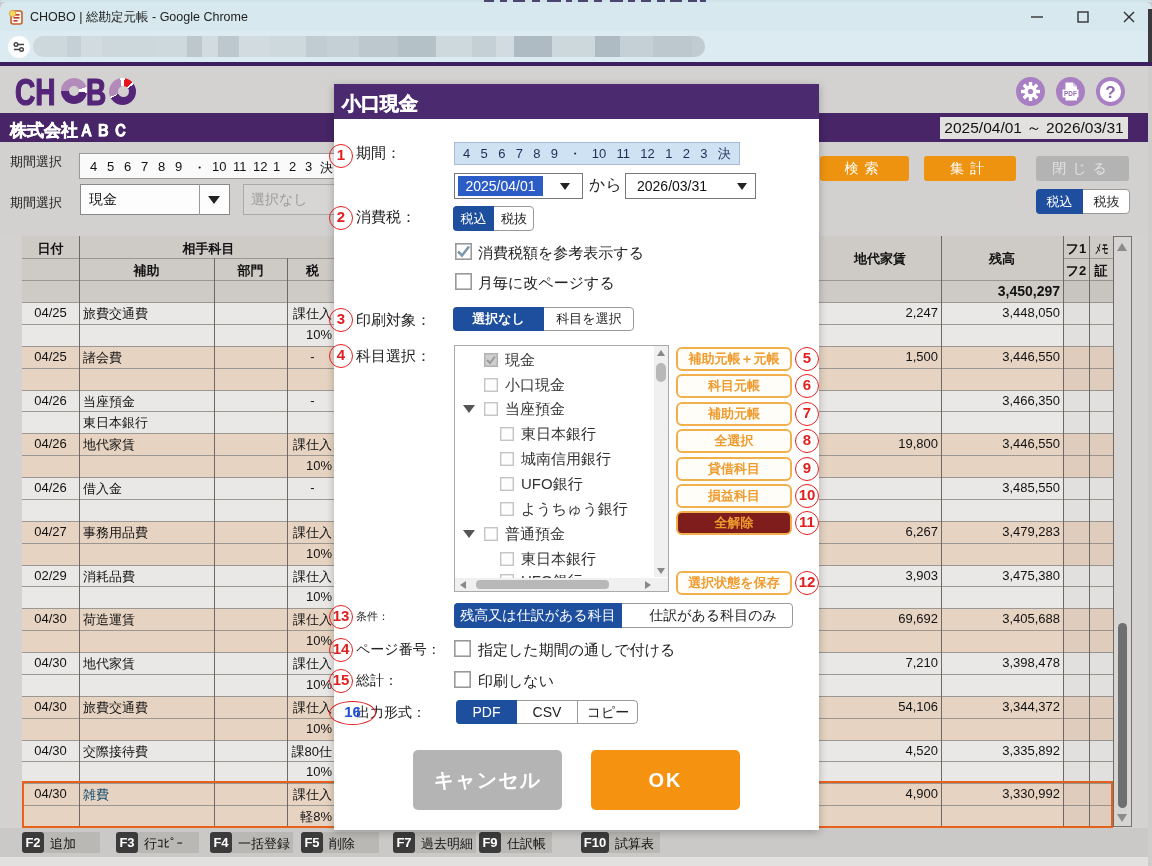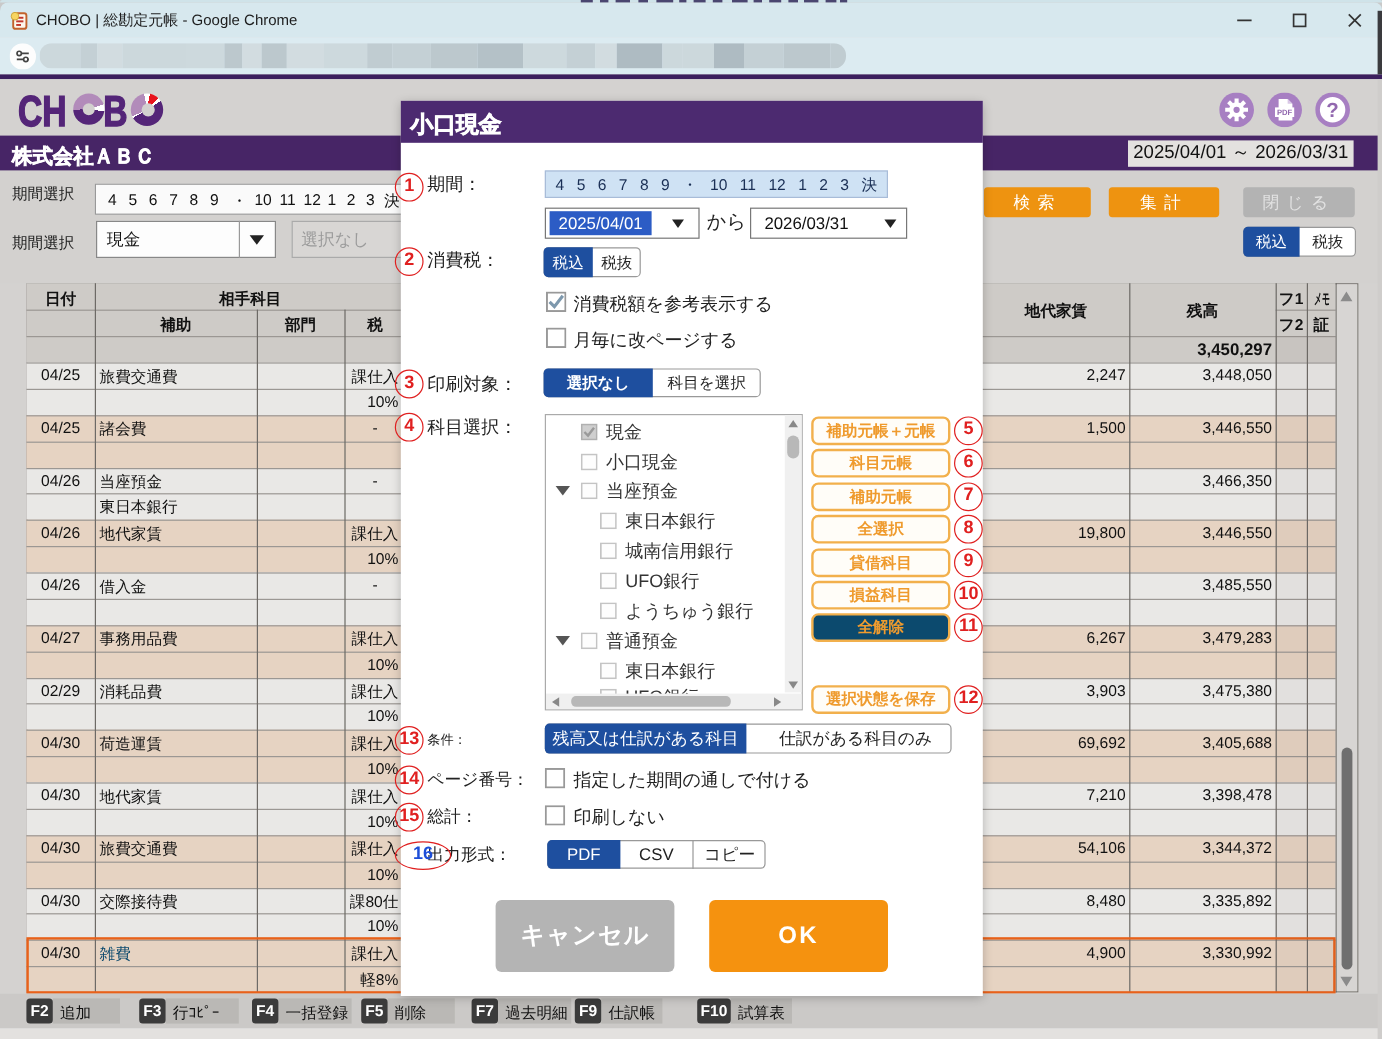--- a/index.html
+++ b/index.html
@@ -225,21 +225,21 @@
 <div class="a tc" style="left:22px;top:698.8px;width:57px;font-size:13px;color:#111">04/30</div>
 <div class="a" style="left:83px;top:698.8px;font-size:13px;color:#111">旅費交通費</div>
 <div class="a tr" style="left:287px;top:698.8px;width:45px;font-size:13px;color:#111">課仕入</div>
 <div class="a tr" style="left:819px;top:698.8px;width:119px;font-size:13px;color:#111">54,106</div>
 <div class="a tr" style="left:941px;top:698.8px;width:119px;font-size:13px;color:#111">3,344,372</div>
 <div class="a tr" style="left:287px;top:720.6px;width:45px;font-size:13px;color:#111">10%</div>
 <div class="a" style="left:22px;top:739.5px;width:1091px;height:43.8px;background:#e9e8e6"></div>
 <div class="a tc" style="left:22px;top:742.5px;width:57px;font-size:13px;color:#111">04/30</div>
 <div class="a" style="left:83px;top:742.5px;font-size:13px;color:#111">交際接待費</div>
 <div class="a tr" style="left:287px;top:742.5px;width:45px;font-size:13px;color:#111">課80仕</div>
-<div class="a tr" style="left:819px;top:742.5px;width:119px;font-size:13px;color:#111">8,480</div>
+<div class="a tr" style="left:819px;top:742.5px;width:119px;font-size:13px;color:#111">4,520</div>
 <div class="a tr" style="left:941px;top:742.5px;width:119px;font-size:13px;color:#111">3,335,892</div>
 <div class="a tr" style="left:287px;top:764.4px;width:45px;font-size:13px;color:#111">10%</div>
 <div class="a" style="left:22px;top:783.2px;width:1091px;height:43.8px;background:#e6d3c2"></div>
 <div class="a tc" style="left:22px;top:786.2px;width:57px;font-size:13px;color:#111">04/30</div>
 <div class="a" style="left:83px;top:786.2px;font-size:13px;color:#0c4a6e">雑費</div>
 <div class="a tr" style="left:287px;top:786.2px;width:45px;font-size:13px;color:#111">課仕入</div>
 <div class="a tr" style="left:819px;top:786.2px;width:119px;font-size:13px;color:#111">4,900</div>
 <div class="a tr" style="left:941px;top:786.2px;width:119px;font-size:13px;color:#111">3,330,992</div>
 <div class="a tr" style="left:287px;top:808.1px;width:45px;font-size:13px;color:#111">軽8%</div>
 <div class="a" style="left:22px;top:258.0px;width:316px;height:1px;background:#9b9793"></div>
@@ -401,21 +401,21 @@
 <div class="a" style="left:455px;top:578px;width:213px;height:13px;background:#f0f0f0;z-index:23"></div>
 <div class="a" style="left:460px;top:581px;width:0;height:0;border-top:4px solid transparent;border-bottom:4px solid transparent;border-right:6px solid #888;z-index:24"></div>
 <div class="a" style="left:476px;top:580px;width:133px;height:9px;background:#b8b8b8;border-radius:4px;z-index:24"></div>
 <div class="a" style="left:645px;top:581px;width:0;height:0;border-top:4px solid transparent;border-bottom:4px solid transparent;border-left:6px solid #888;z-index:24"></div>
 <div class="a tc" style="left:676px;top:347px;width:116px;height:24px;background:#fffdf8;border:2px solid #f2b04c;border-radius:6px;color:#ef9b2e;font-size:13px;font-weight:bold;line-height:20px;z-index:21">補助元帳＋元帳</div>
 <div class="a tc" style="left:676px;top:374.4px;width:116px;height:24px;background:#fffdf8;border:2px solid #f2b04c;border-radius:6px;color:#ef9b2e;font-size:13px;font-weight:bold;line-height:20px;z-index:21">科目元帳</div>
 <div class="a tc" style="left:676px;top:401.8px;width:116px;height:24px;background:#fffdf8;border:2px solid #f2b04c;border-radius:6px;color:#ef9b2e;font-size:13px;font-weight:bold;line-height:20px;z-index:21">補助元帳</div>
 <div class="a tc" style="left:676px;top:429.2px;width:116px;height:24px;background:#fffdf8;border:2px solid #f2b04c;border-radius:6px;color:#ef9b2e;font-size:13px;font-weight:bold;line-height:20px;z-index:21">全選択</div>
 <div class="a tc" style="left:676px;top:456.6px;width:116px;height:24px;background:#fffdf8;border:2px solid #f2b04c;border-radius:6px;color:#ef9b2e;font-size:13px;font-weight:bold;line-height:20px;z-index:21">貸借科目</div>
 <div class="a tc" style="left:676px;top:484px;width:116px;height:24px;background:#fffdf8;border:2px solid #f2b04c;border-radius:6px;color:#ef9b2e;font-size:13px;font-weight:bold;line-height:20px;z-index:21">損益科目</div>
-<div class="a tc" style="left:676px;top:511.4px;width:116px;height:24px;background:#0c4a6e;border:2px solid #f2b04c;border-radius:6px;color:#ef9b2e;font-size:13px;font-weight:bold;line-height:20px;z-index:21">全解除</div>
+<div class="a tc" style="left:676px;top:511.4px;width:116px;height:24px;background:#7f1d1d;border:2px solid #f2b04c;border-radius:6px;color:#ef9b2e;font-size:13px;font-weight:bold;line-height:20px;z-index:21">全解除</div>
 <div class="a tc" style="left:676px;top:571px;width:116px;height:24px;background:#fffdf8;border:2px solid #f2b04c;border-radius:6px;color:#ef9b2e;font-size:13px;font-weight:bold;line-height:20px;z-index:21">選択状態を保存</div>
 <div class="a" style="left:356px;top:609px;font-size:11px;color:#222;z-index:21">条件：</div>
 <div class="a" style="left:454px;top:603px;width:339px;height:25px;background:#fff;border:1px solid #999;border-radius:4px;z-index:21"></div>
 <div class="a tc" style="left:454px;top:603px;width:168px;height:25px;background:#1e4f9f;border-radius:4px 0 0 4px;color:#fff;font-size:14px;line-height:25px;z-index:22">残高又は仕訳がある科目</div>
 <div class="a tc" style="left:622px;top:603px;width:182px;height:25px;color:#222;font-size:14px;line-height:25px;z-index:22">仕訳がある科目のみ</div>
 <div class="a" style="left:356px;top:641px;font-size:14px;color:#222;z-index:21">ページ番号：</div>
 <svg class="a" style="left:454px;top:640px;z-index:21" width="17" height="17" viewBox="0 0 17 17">
 <rect x="0.8" y="0.8" width="15.4" height="15.4" fill="#fff" stroke="#999" stroke-width="1.6"></rect>
   </svg>
 <div class="a" style="left:478px;top:641px;font-size:15px;color:#222;z-index:21">指定した期間の通しで付ける</div>

